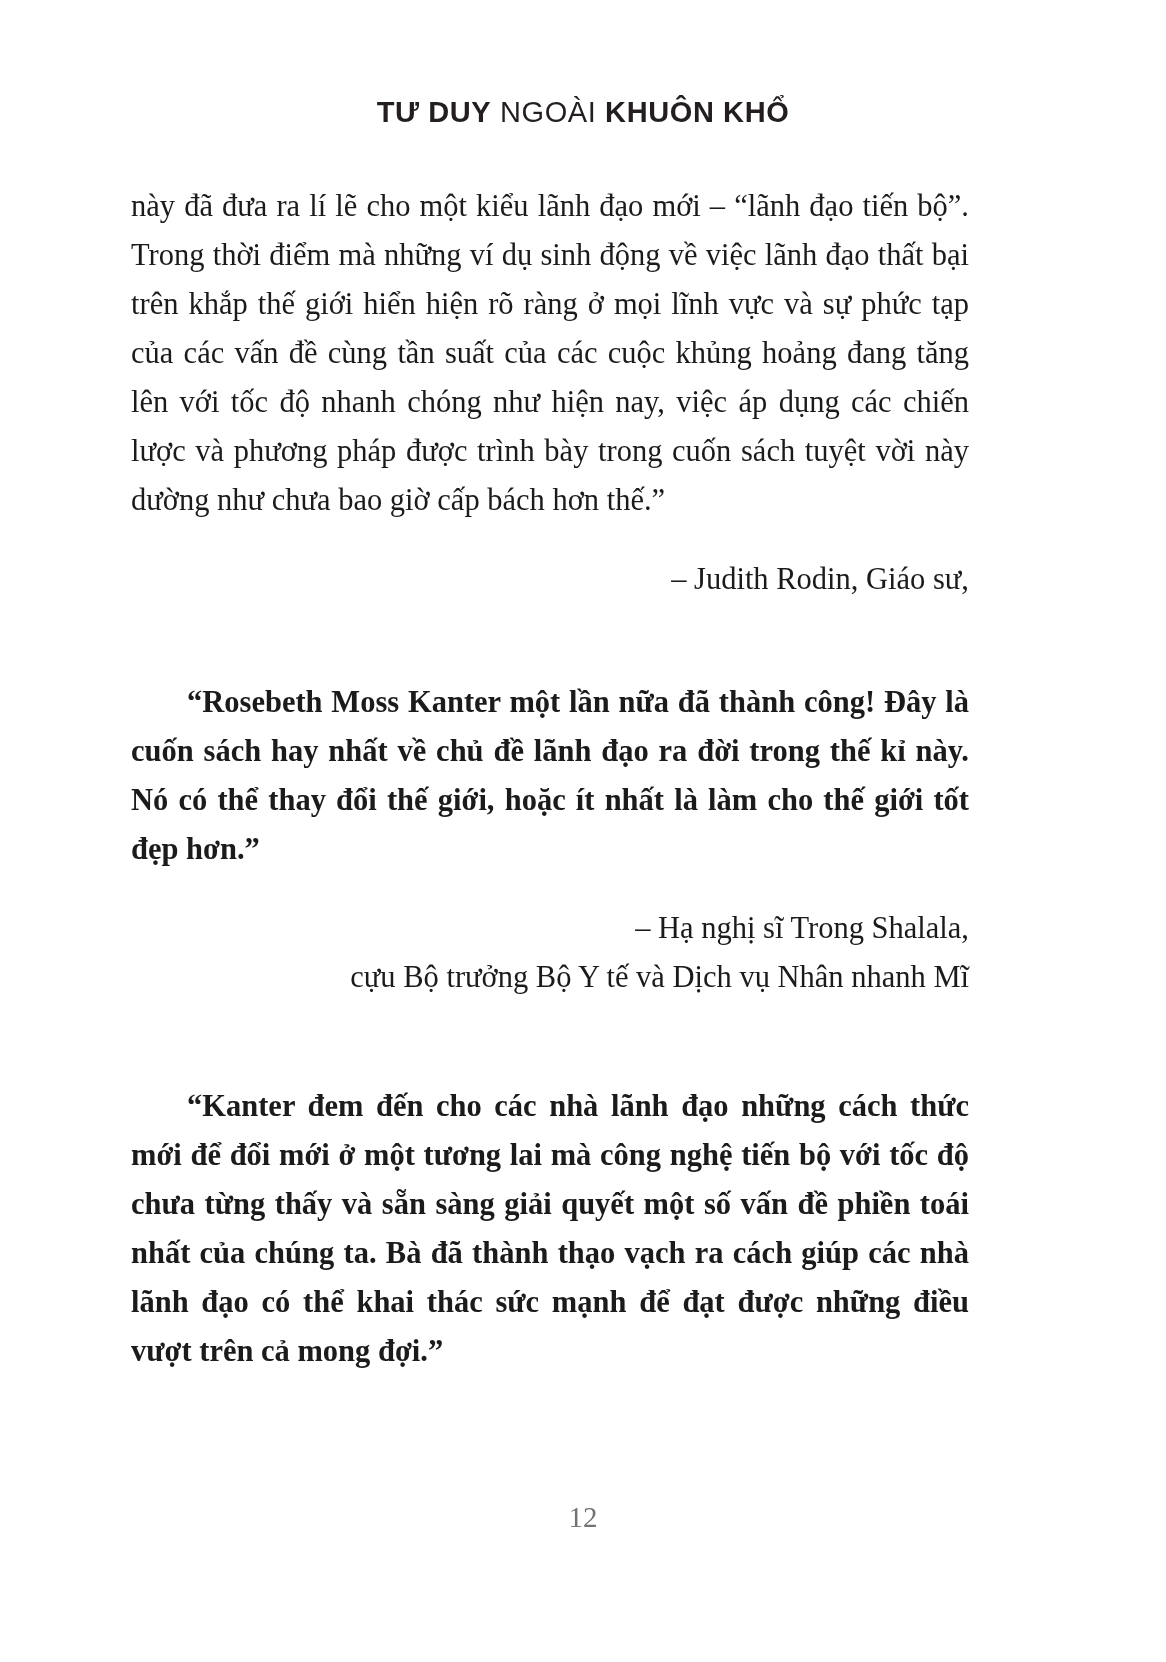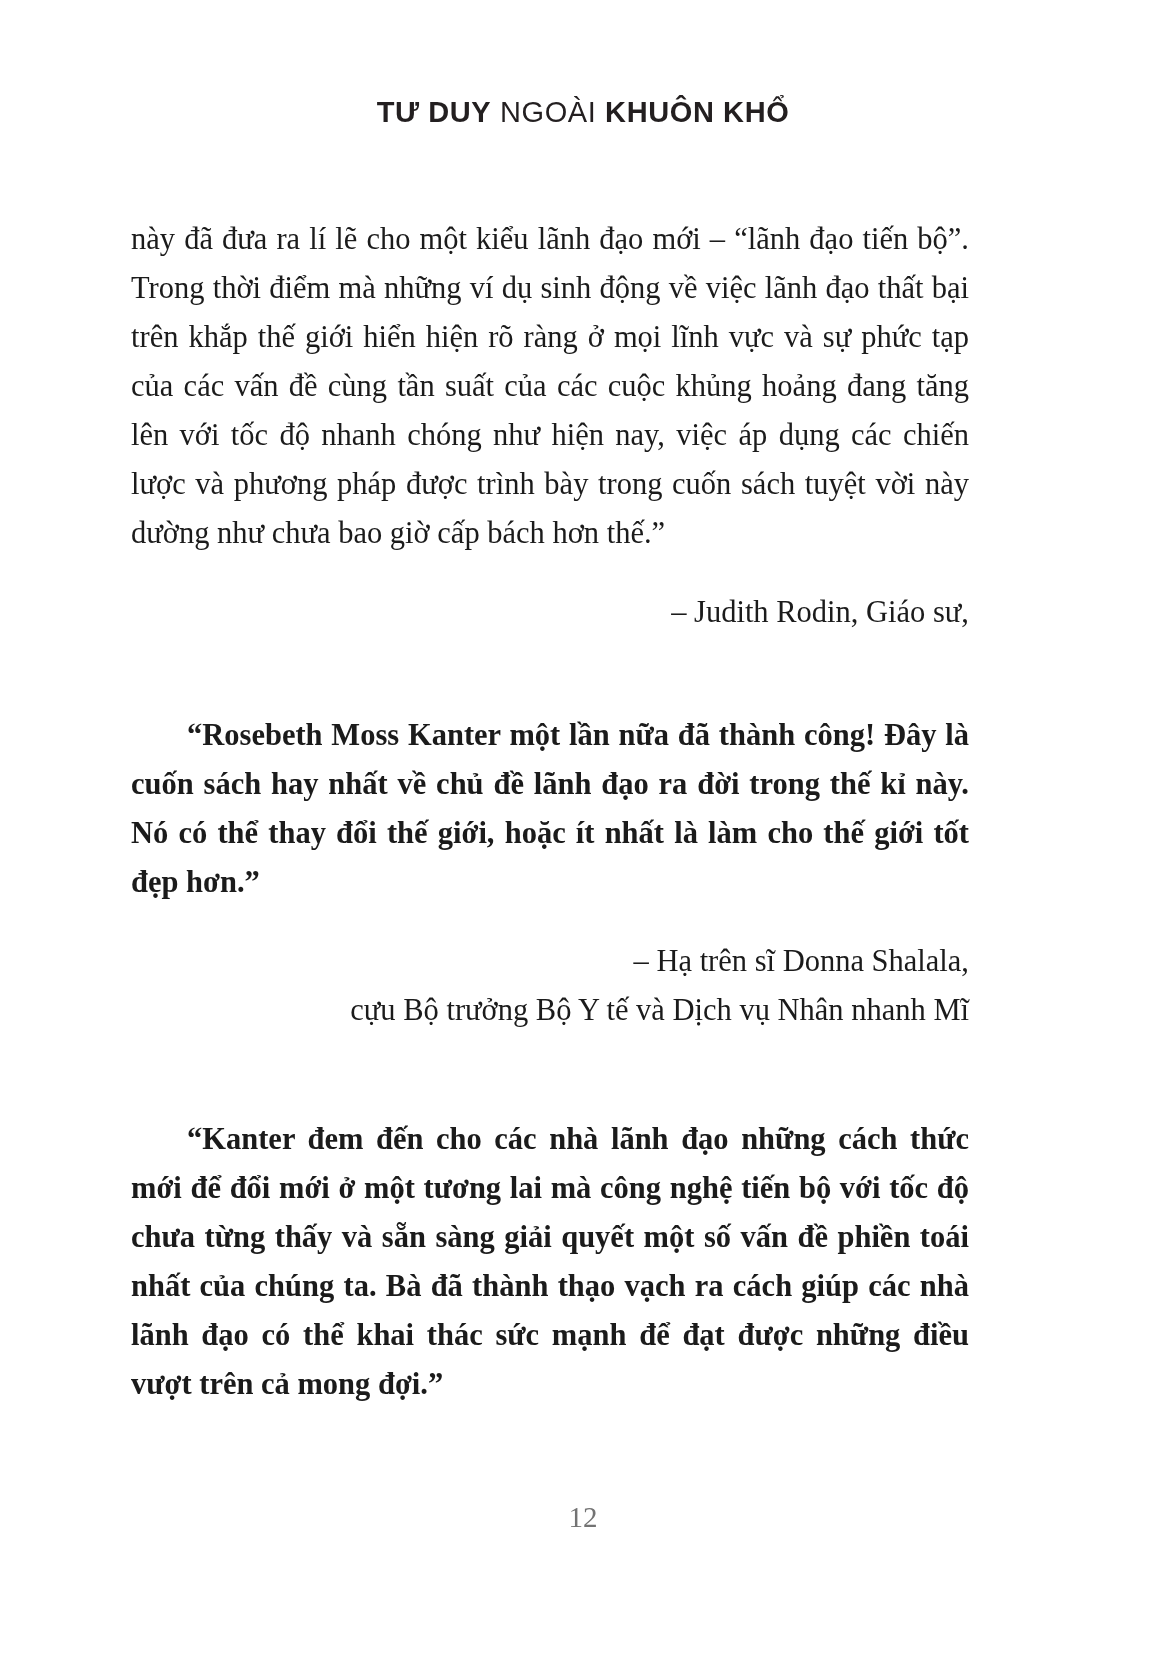--- a/index.html
+++ b/index.html
@@ -51,21 +51,21 @@
 
   p.body-text {
     margin: 0;
     font-size: 30.5px;
     line-height: 49px;
     text-align: justify;
     text-justify: inter-word;
     color: #1b1b1b;
     hyphens: none;
   }
-  p.body-text.first-para { text-indent: 0; margin-top: 33px; }
+  p.body-text.first-para { text-indent: 0; }
   p.body-text.indented { text-indent: 56px; font-weight: bold; }
 
   .attribution {
     margin: 0;
     font-size: 30.5px;
     line-height: 49px;
     text-align: right;
     color: #1b1b1b;
     white-space: nowrap;
   }
@@ -97,21 +97,21 @@
   <div class="content">
 
     <p class="body-text first-para">này đã đưa ra lí lẽ cho một kiểu lãnh đạo mới – “lãnh đạo tiến bộ”. Trong thời điểm mà những ví dụ sinh động về việc lãnh đạo thất bại trên khắp thế giới hiển hiện rõ ràng ở mọi lĩnh vực và sự phức tạp của các vấn đề cùng tần suất của các cuộc khủng hoảng đang tăng lên với tốc độ nhanh chóng như hiện nay, việc áp dụng các chiến lược và phương pháp được trình bày trong cuốn sách tuyệt vời này dường như chưa bao giờ cấp bách hơn thế.”</p>
     <div class="gap-after-quote"></div>
     <p class="attribution">– Judith Rodin, Giáo sư,</p>
 
     <div class="block-gap-lg"></div>
 
     <p class="body-text indented">“Rosebeth Moss Kanter một lần nữa đã thành công! Đây là cuốn sách hay nhất về chủ đề lãnh đạo ra đời trong thế kỉ này. Nó có thể thay đổi thế giới, hoặc ít nhất là làm cho thế giới tốt đẹp hơn.”</p>
     <div class="gap-after-quote"></div>
-    <p class="attribution">– Hạ trên sĩ Donna Shalala,</p>
+    <p class="attribution">– Hạ nghị sĩ Trong Shalala,</p>
     <p class="attribution">cựu Bộ trưởng Bộ Y tế và Dịch vụ Nhân nhanh Mĩ</p>
 
     <div class="block-gap-xl"></div>
 
     <p class="body-text indented">“Kanter đem đến cho các nhà lãnh đạo những cách thức mới để đổi mới ở một tương lai mà công nghệ tiến bộ với tốc độ chưa từng thấy và sẵn sàng giải quyết một số vấn đề phiền toái nhất của chúng ta. Bà đã thành thạo vạch ra cách giúp các nhà lãnh đạo có thể khai thác sức mạnh để đạt được những điều vượt trên cả mong đợi.”</p>
     <div class="gap-after-quote"></div>
 
   </div>
 
   <div class="folio">12</div>

